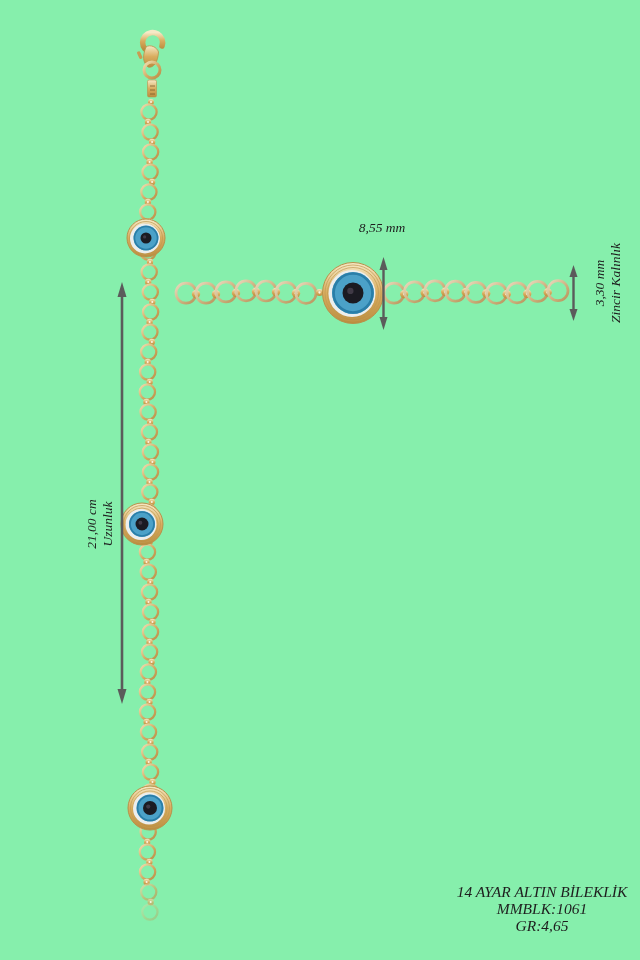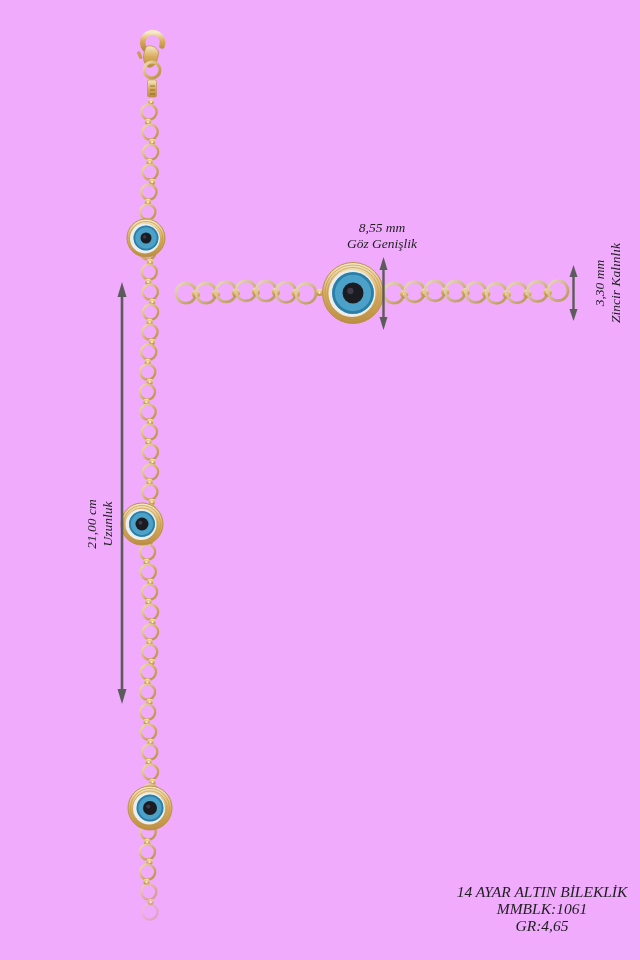--- a/index.html
+++ b/index.html
@@ -1,20 +1,20 @@
 <!DOCTYPE html>
 <html><head>
 <meta charset="utf-8">
 <style>
   html, body { margin: 0; padding: 0; background: #ffffff; }
   .stage {
     position: relative;
     width: 640px;
     height: 960px;
-    background: #f0abfc;
+    background: #86efac;
     overflow: hidden;
     font-family: "Liberation Serif", "DejaVu Serif", serif;
   }
   .art {
     position: absolute;
     left: 0; top: 0;
     width: 640px; height: 960px;
   }
   .lbl {
     position: absolute;
@@ -297,21 +297,20 @@
       </g>
       <g fill="#5b5b5b">
         <line x1="122" y1="295" x2="122" y2="691" stroke="#5b5b5b" stroke-width="2.6"></line>
         <polygon points="122,282 117.5,297 126.5,297"></polygon>
         <polygon points="122,704 117.5,689 126.5,689"></polygon>
       </g>
     </svg>
 
   <div class="lbl lbl-top">
     <div>8,55 mm</div>
-    <div>Göz Genişlik</div>
   </div>
 
   <div class="lbl lbl-rot lbl-right">
     <div>3,30 mm</div>
     <div>Zincir Kalınlık</div>
   </div>
 
   <div class="lbl lbl-rot lbl-left">
     <div>21,00 cm</div>
     <div>Uzunluk</div>

